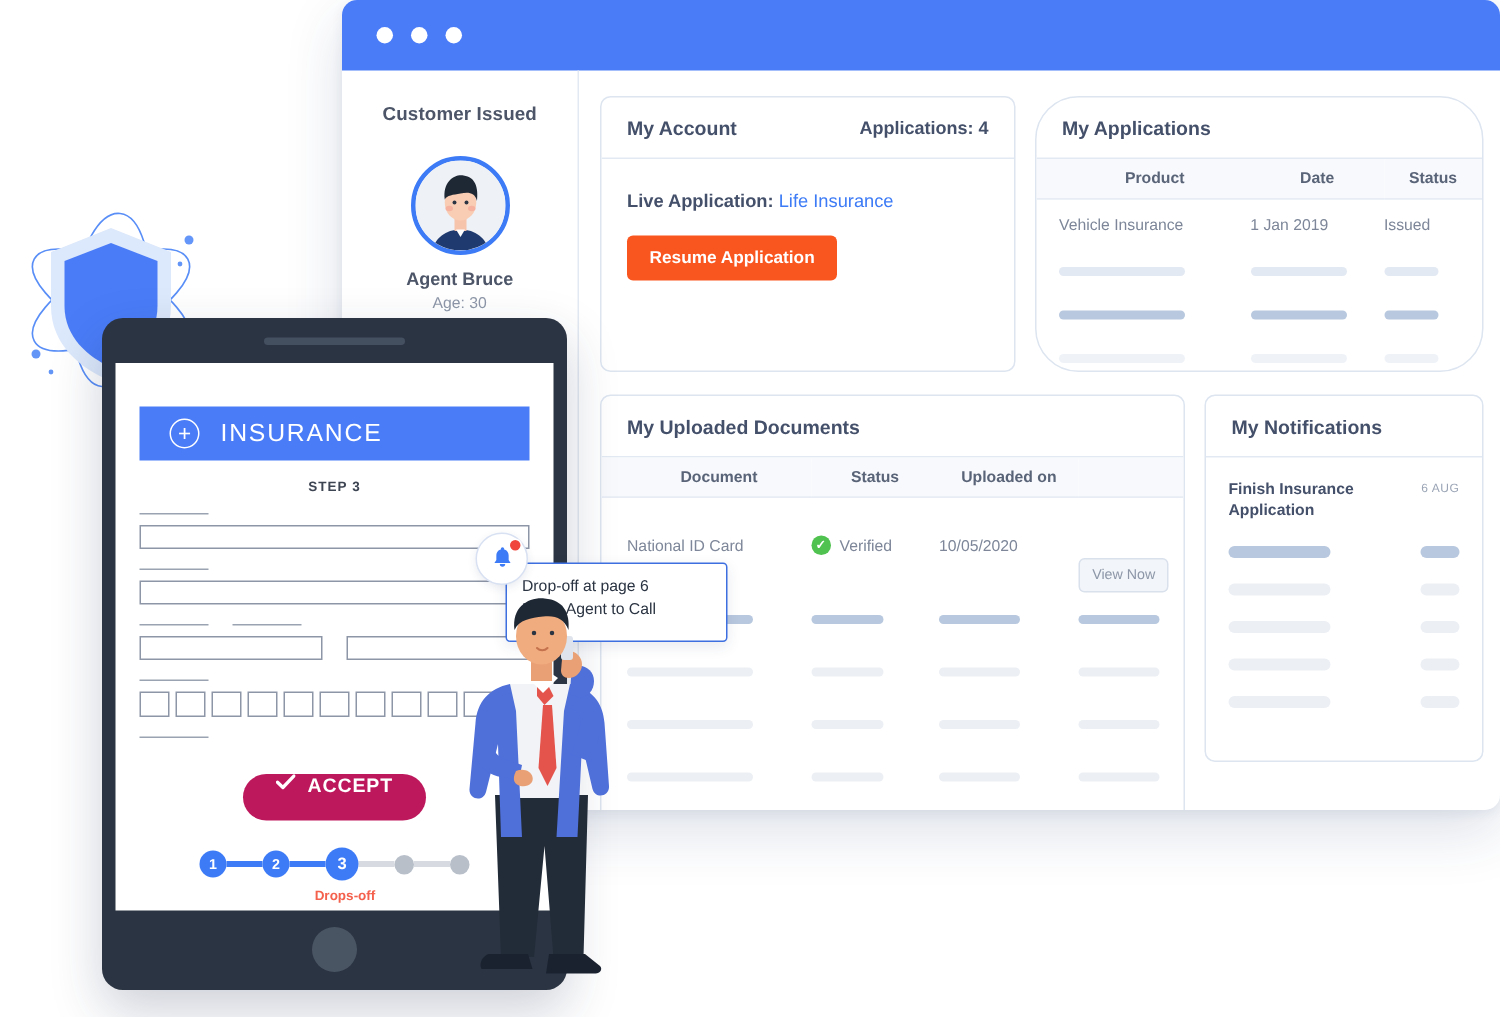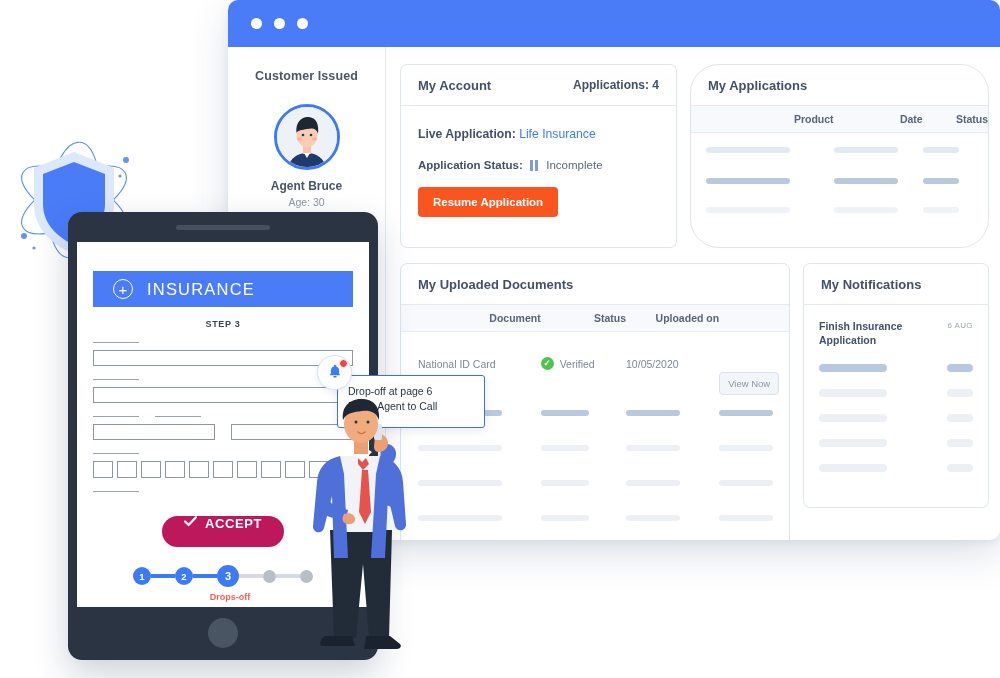--- a/index.html
+++ b/index.html
@@ -82,21 +82,21 @@
     font-size: 11.5px; font-weight: bold;
     padding: 9px 15px; border: none; border-radius: 4px; cursor: pointer;
   }
 
   
   .card-apps { width: 299px; height: 184px; border-radius: 29px; }
   .tbl { width: 100%; border-collapse: collapse; }
   .tbl thead th {
     background: #f7f9fc; border-bottom: 1px solid #e8edf5;
     font-size: 10.5px; font-weight: bold; color: #5a6478;
-    text-align: right; padding: 7px 0 7px 0; height: 26px;
+    text-align: center; padding: 7px 0 7px 0; height: 26px;
   }
   .tbl tbody td {
     font-size: 10.5px; color: #7d8799; padding: 0; height: 29px; vertical-align: middle;
   }
   .apps-tbl thead th:nth-child(1), .apps-tbl tbody td:nth-child(1) { padding-left: 15px; width: 48%; }
   .apps-tbl thead th:nth-child(2), .apps-tbl tbody td:nth-child(2) { width: 30%; }
   .apps-tbl thead th:nth-child(3), .apps-tbl tbody td:nth-child(3) { width: 22%; }
   .apps-tbl tbody tr:first-child td { height: 34px; }
 
   .sk { display: block; height: 6px; border-radius: 3px; background: #b8c8de; }
@@ -286,45 +286,42 @@
           <div class="card card-account">
             <div class="card-head">
               <span class="card-title">My Account</span>
               <span class="card-meta">Applications: 4</span>
             </div>
             <div class="acct-body">
               <div class="acct-line">
                 <span>Live Application:</span>
                 <span class="acct-link">Life Insurance</span>
               </div>
-              <div class="acct-status-row">
-                <span class="acct-status-lbl">Application Status:</span>
-                <span class="pause-icon">
-                    <i></i>
-                    <i></i>
-                  </span>
-                <span class="acct-status-val">Incomplete</span>
-              </div>
               <button class="resume-btn">Resume Application</button>
             </div>
           </div>
 
           <div class="card card-apps">
             <div class="card-head">
               <span class="card-title">My Applications</span>
             </div>
             <table class="tbl apps-tbl">
               <thead>
                 <tr>
                   <th>Product</th>
                   <th>Date</th>
                   <th>Status</th>
                 </tr>
               </thead>
               <tbody>
+                <tr>
+                  <td>Vehicle Insurance</td>
+                  <td>1 Jan 2019</td>
+                  <td>Issued</td>
+                </tr>
                 <tr>
                   <td>
                       <span class="sk sk-w1 sk-op-40"></span>
                     </td>
                   <td>
                       <span class="sk sk-w2 sk-op-40"></span>
                     </td>
                   <td>
                       <span class="sk sk-w3 sk-op-40"></span>
                     </td>

